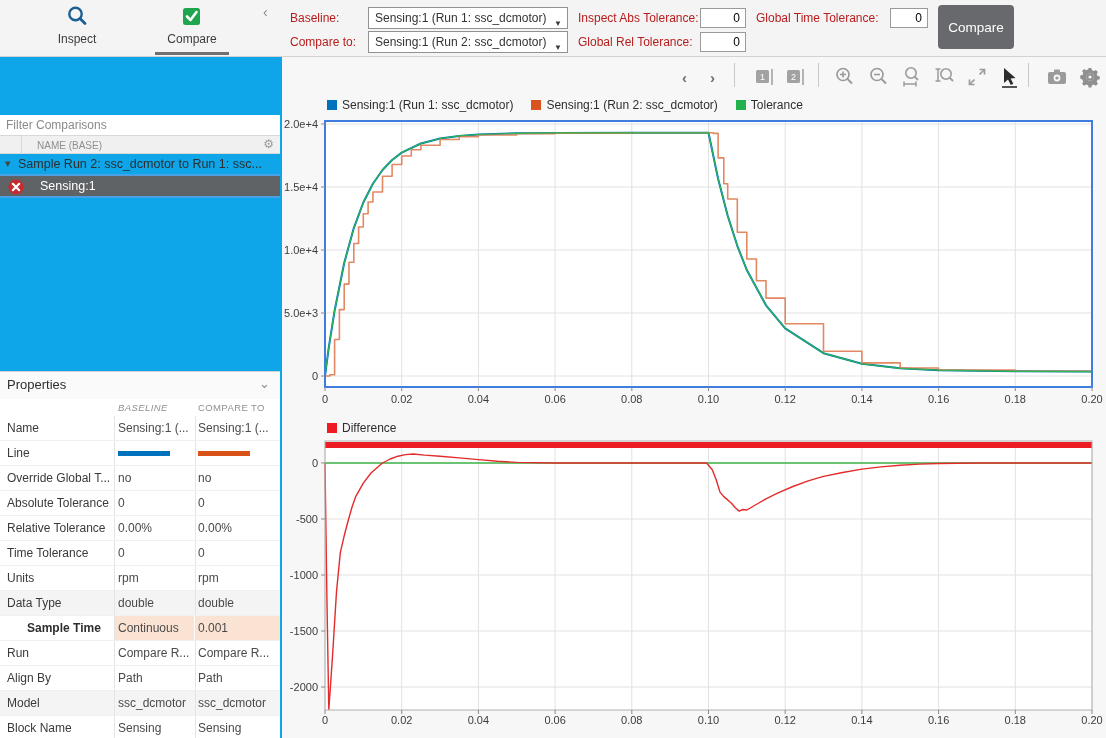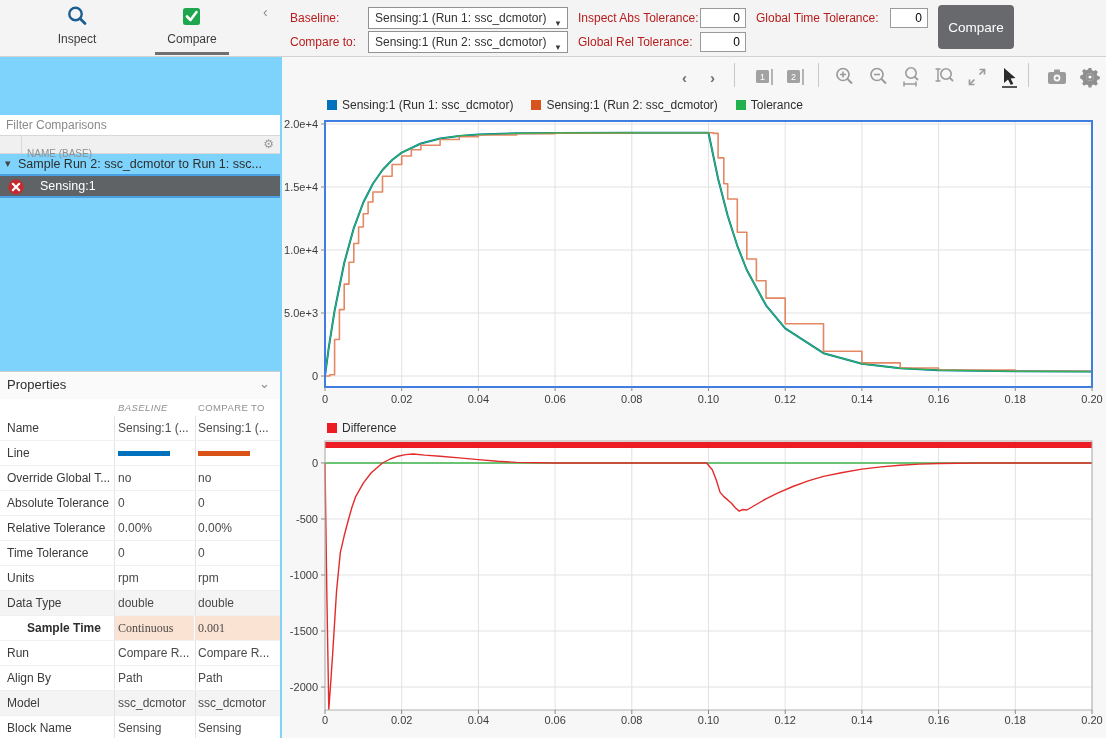--- a/index.html
+++ b/index.html
@@ -18,27 +18,27 @@
   .fieldlabel { font-size:12px; color:#b91c1c; }
   .dropdown { width:200px; height:22px; background:#fff; border:1px solid #919191; font-size:12px;
     line-height:20px; padding-left:6px; cursor:pointer; position:absolute; }
   .dropdown .arr { position:absolute; right:5px; top:6px; font-size:8px; color:#3a3a3a; }
   .tolinput { height:20px; background:#fff; border:1px solid #9a9a9a; font-size:12px; text-align:right;
     padding-right:5px; position:absolute; font-family:"Liberation Sans",sans-serif; }
   #compare-btn { left:938px; top:5px; width:76px; height:44px; background:#67696c; color:#fff;
     border:none; border-radius:4px; font-size:13.5px; cursor:pointer; font-family:"Liberation Sans",sans-serif; }
 
   
-  #leftpanel { left:0; top:57px; width:337px; height:681px; background:#7dd3fc; border-right:1px solid #c9c9c9; }
+  #leftpanel { left:0; top:57px; width:337px; height:681px; background:#0ea5e9; border-right:1px solid #c9c9c9; }
   #filter-row { left:0; top:58px; width:280px; height:20px; padding:3px 6px; font-size:12px; color:#8a8a8a;
     background:#fff; }
   #namecol-row { left:0; top:78px; width:280px; height:19px; background:#f0f0f0;
     border-top:1px solid #d8d8d8; border-bottom:1px solid #d8d8d8; font-size:10px; color:#8f8f8f; }
   #namecol-row .c1 { position:absolute; left:0; top:0; width:22px; height:100%; border-right:1px solid #d8d8d8; }
-  #namecol-row .lbl { position:absolute; left:27px; top:4px;margin-top:8px; }
+  #namecol-row .lbl { position:absolute; left:37px; top:4px; }
   #namecol-row .gear { position:absolute; right:6px; top:1px; font-size:12px; color:#9a9a9a; cursor:pointer; }
   #group-row { left:0; top:97px; width:280px; height:20px; font-size:12.5px; color:#2e2e2e; padding-top:3px; cursor:pointer; }
   #group-row .tri { position:absolute; left:5px; top:3px; font-size:11px; color:#444; }
   #group-row .gtext { position:absolute; left:18px; top:3px; white-space:nowrap; }
   #signal-row { left:0; top:117px; width:280px; height:24px; background:#606366;
     border-top:2px solid #4aa0e4; border-bottom:2px solid #4aa0e4; cursor:pointer; }
   #signal-row .sig { position:absolute; left:40px; top:3px; font-size:12.5px; color:#fff; }
   #signal-row svg { position:absolute; left:7px; top:2px; }
 
   
@@ -51,21 +51,21 @@
   .prow.shade { background:#f4f4f4; }
   .prow .pl { position:absolute; left:7px; top:5px; font-size:12px; color:#3a3a3a; white-space:nowrap;
     max-width:104px; overflow:hidden; }
   .prow .pb { position:absolute; left:118px; top:5px; font-size:12px; color:#4a4a4a; white-space:nowrap;
     max-width:74px; overflow:hidden; }
   .prow .pc { position:absolute; left:198px; top:5px; font-size:12px; color:#4a4a4a; white-space:nowrap;
     max-width:78px; overflow:hidden; }
   .prow .cell-b { position:absolute; left:114px; top:0; width:80px; height:100%; border-left:1px solid #e4e4e4; }
   .prow .cell-c { position:absolute; left:195px; top:0; width:85px; height:100%; border-left:1px solid #e4e4e4; }
   .prow.hl .cell-b, .prow.hl .cell-c { background:#fbe3d3; }
-  .prow.hl .pb, .prow.hl .pc { z-index:2;font-family:Liberation Serif, serif; }
+  .prow.hl .pb, .prow.hl .pc { z-index:2; }
   #phead { position:relative; height:17px; background:#fff; }
   #phead span { position:absolute; top:3px; font-size:9.5px; color:#8f8f8f; letter-spacing:.4px; }
   .swatch { position:absolute; top:10px; width:52px; height:5px; z-index:2; }
   .boldlbl { font-weight:bold; color:#2e2e2e !important;margin-left:20px; }
 
   
   #rightpanel { left:282px; top:57px; width:824px; height:681px; background:#f7f7f7; }
   .tbicon { position:absolute; top:6px; width:22px; height:22px; cursor:pointer; }
   .tbdiv { position:absolute; top:3px; width:1px; height:24px; background:#c8c8c8; }
   #charts-toolbar { position:absolute; left:0; top:3px; width:824px; height:34px; }

